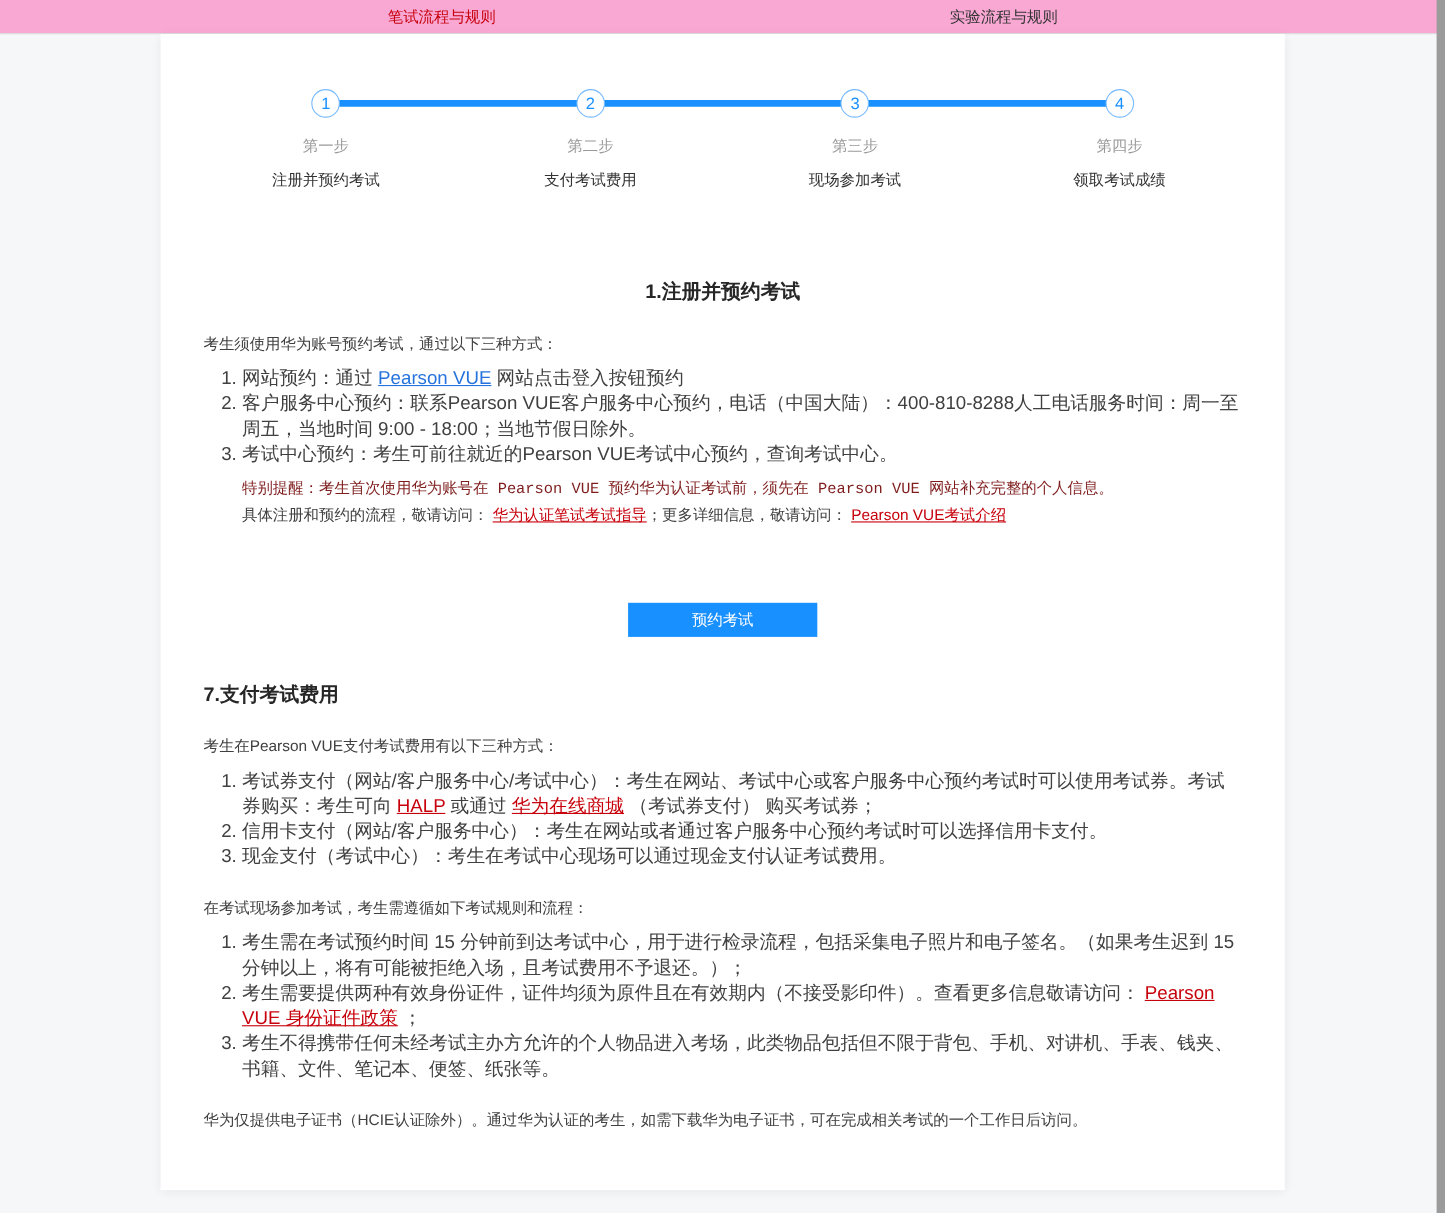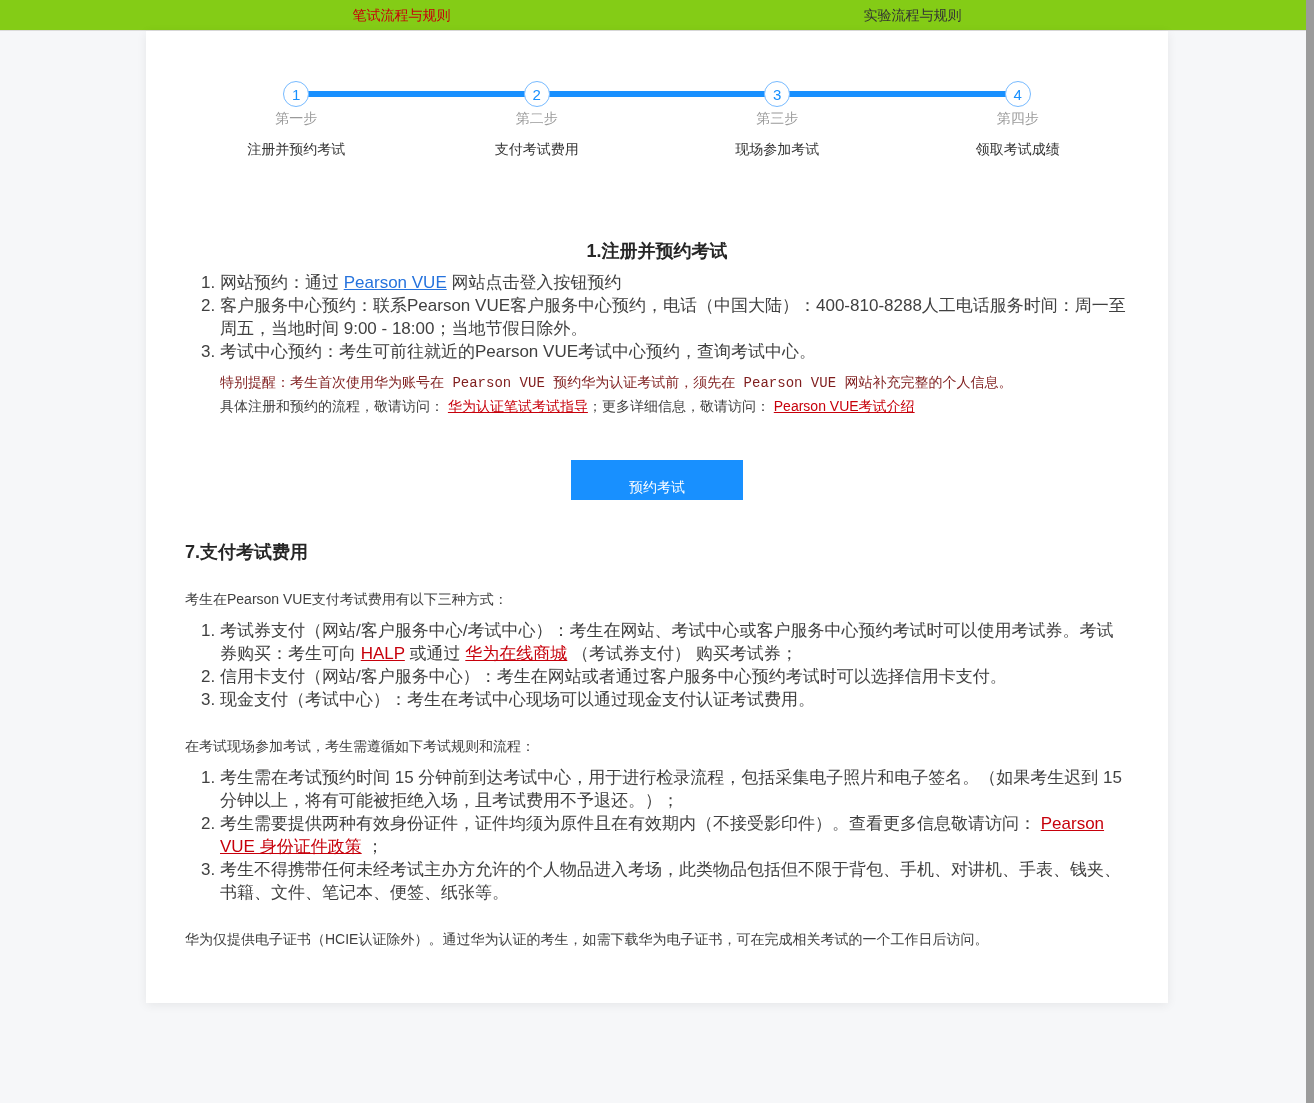--- a/index.html
+++ b/index.html
@@ -8,21 +8,21 @@
     background: #f6f7f9;
     font-family: "Liberation Sans", "DejaVu Sans", sans-serif;
     color: #404040;
     width: 1314px;
     min-height: 1103px;
     position: relative;
   }
   
   .topbar {
     height: 31px;
-    background: #84cc16;
+    background: #f9a8d4;
     border-bottom: 1px solid #dcdcdc;
   }
   .tabs {
     width: 1022px;
     margin: 0 auto;
     display: flex;
     height: 30px;
   }
   .tab {
     flex: 1;
@@ -56,21 +56,21 @@
   .step { flex: 1; display: flex; flex-direction: column; align-items: center; }
   .step-circle {
     width: 26px; height: 26px;
     border-radius: 50%;
     background: #fff;
     border: 1px solid #76baff;
     color: #1890ff;
     font-size: 15px;
     display: flex; align-items: center; justify-content: center;
   }
-  .step-label { margin-top: 3px; font-size: 14px; color: #9a9a9a; }
+  .step-label { margin-top: 17px; font-size: 14px; color: #9a9a9a; }
   .step-name  { margin-top: 13px; font-size: 14px; color: #333; text-align: center; }
 
   
   .section { padding: 0 39px; }
   .section h2 {
     font-size: 18px;
     color: #262626;
     font-weight: bold;
     margin: 40px 0 0;
   }
@@ -87,24 +87,25 @@
 
   
   .btn-wrap { text-align: center; margin-top: 42px; }
   .btn {
     background: #1890ff;
     color: #fff;
     border: none;
     border-radius: 0;
     font-size: 14px;
     line-height: 15px;
-    padding: 20px 58px;
+    padding: 8px 58px;
     height: 31px;
     cursor: pointer;
     font-family: Liberation Sans, sans-serif;
+    margin-top: 26px;
   }
 
   
   .scrollbar {
     position: fixed;
     top: 0; right: 0;
     width: 8px; height: 100%;
     background: #9b9b9b;
     z-index: 10;
   }
@@ -142,20 +143,21 @@
       <div class="step">
         <div class="step-circle">4</div>
         <div class="step-label">第四步</div>
         <div class="step-name">领取考试成绩</div>
       </div>
     </div>
   </div>
 
   <section class="section">
     <h2 class="first">1.注册并预约考试</h2>
+    <p class="intro">考生须使用华为账号预约考试，通过以下三种方式：</p>
     <ol>
       <li><span>网站预约：通过 </span><a class="link-blue">Pearson VUE</a><span> 网站点击登入按钮预约</span></li>
       <li><span>客户服务中心预约：联系Pearson VUE客户服务中心预约，电话（中国大陆）：400-810-8288人工电话服务时间：周一至周五，当地时间 9:00 - 18:00；当地节假日除外。</span></li>
       <li><span>考试中心预约：考生可前往就近的Pearson VUE考试中心预约，查询考试中心。</span></li>
     </ol>
     <div class="notes">
       <p class="note"><span class="red">特别提醒：考生首次使用华为账号在 Pearson VUE 预约华为认证考试前，须先在 Pearson VUE 网站补充完整的个人信息。</span></p>
       <p class="note"><span>具体注册和预约的流程，敬请访问： </span><a class="link-red">华为认证笔试考试指导</a><span>；更多详细信息，敬请访问： </span><a class="link-red">Pearson VUE考试介绍</a></p>
     </div>
     <div class="btn-wrap">

